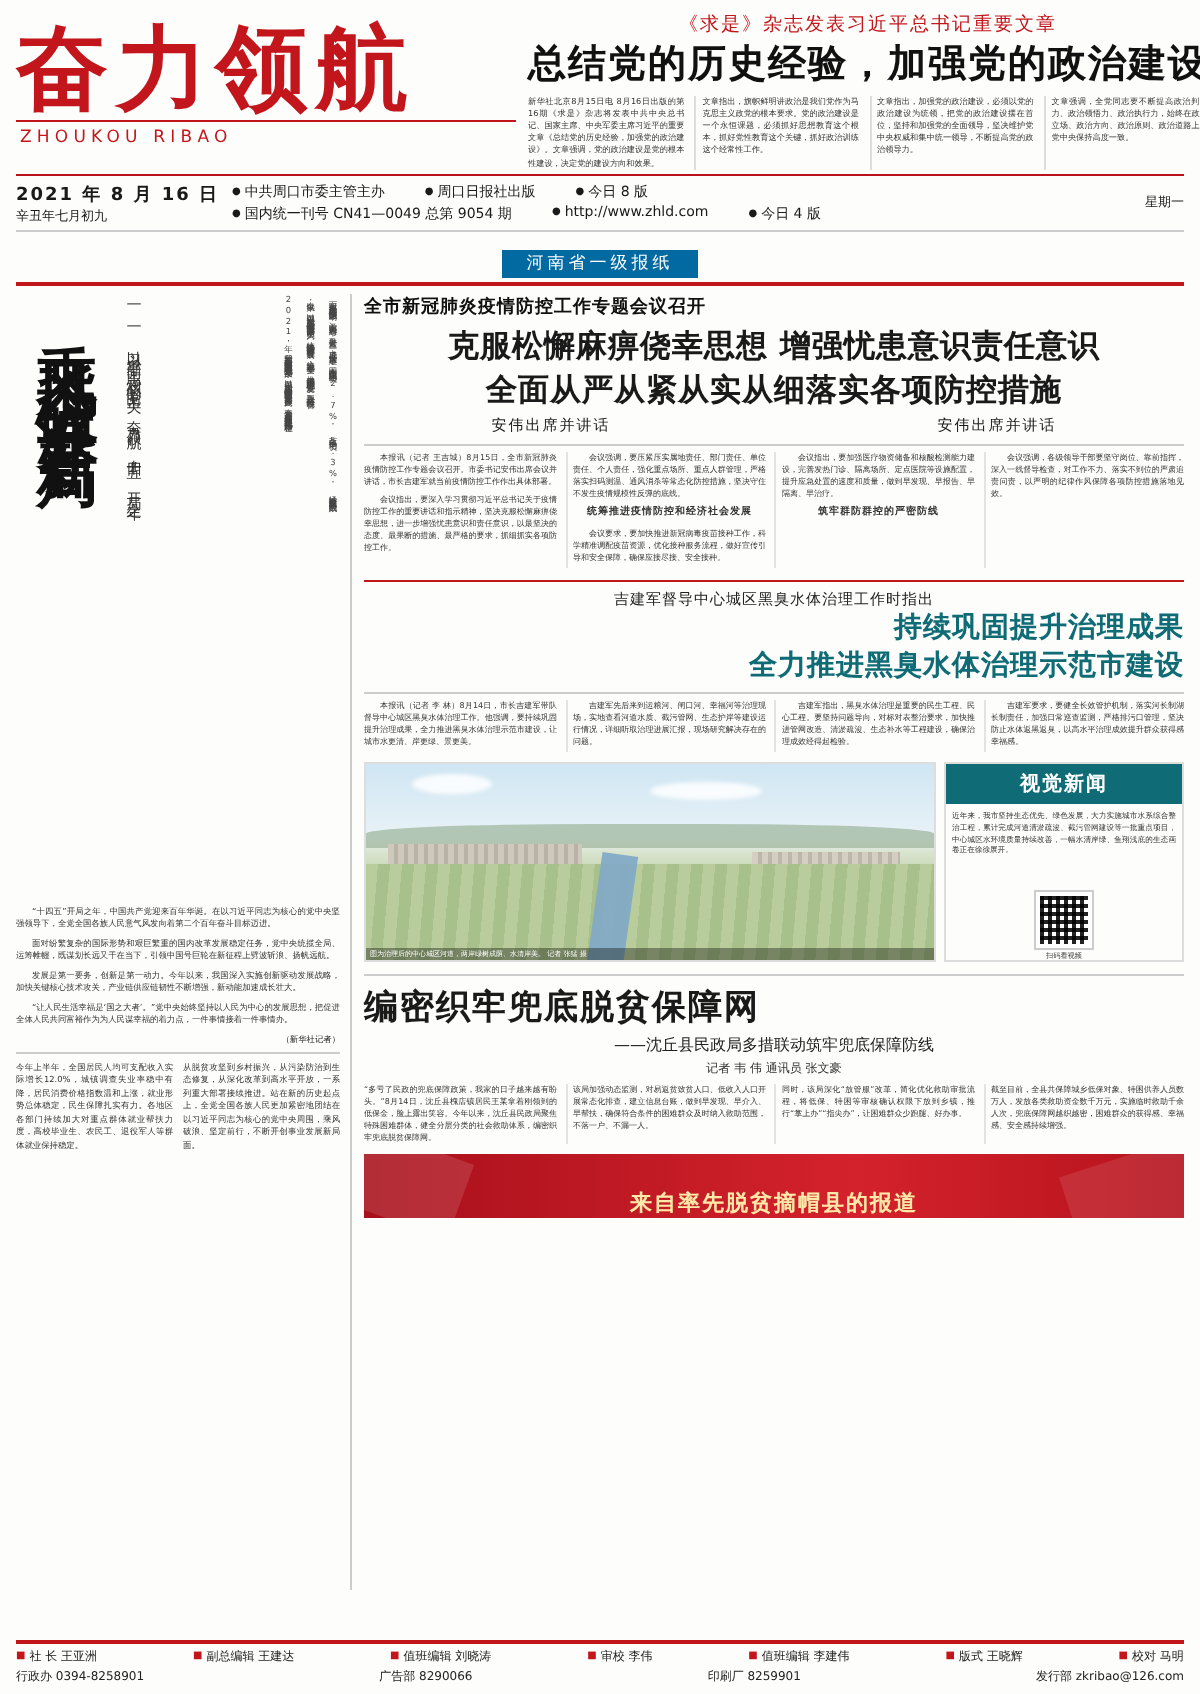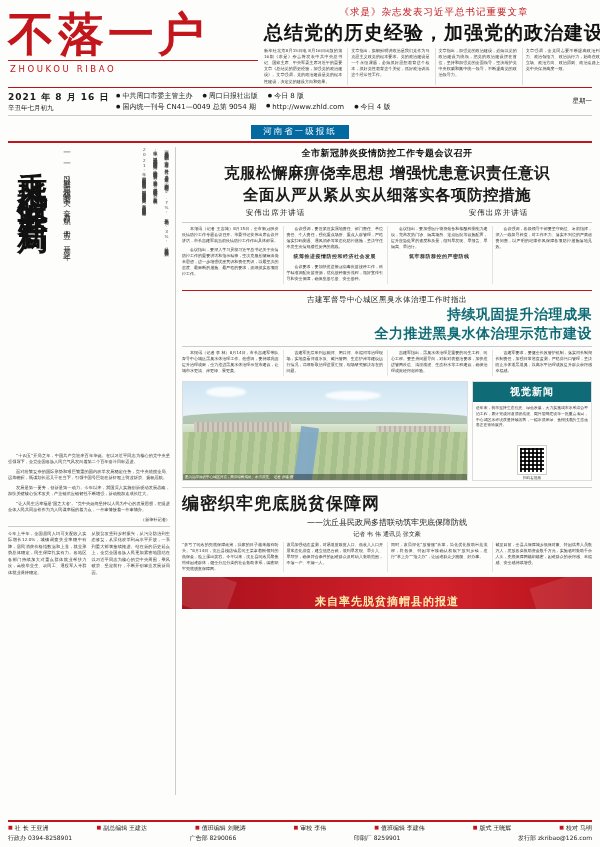--- a/index.html
+++ b/index.html
@@ -38,21 +38,21 @@
   }
   .lead-cols { display:flex; margin-top:4px; gap:5px; }
   .lead-col { font-size:4.1px; line-height:1.5; text-align:justify; color:#333; flex:1;
               border-left:1px solid #ddd; padding-left:3px; }
   .lead-col:first-child { border-left:none; padding-left:0; }
 
   
   .infobar { display:flex; align-items:center; font-size:7px; margin-top:3px; border-bottom:1px solid #ccc; padding-bottom:2px;}
   .date-line { font-weight:bold; font-size:9px; letter-spacing:1px; width:108px; }
   .info-grid { flex:1; display:flex; flex-direction:column; gap:1px; }
-  .info-row { display:flex; gap:10px; }
+  .info-row { display:flex; gap:20px; }
   .info-cell { white-space:nowrap; }
   .dot::before { content:"●"; font-size:5px; vertical-align:1.5px; margin-right:2px; }
   .prov-band { text-align:center; margin-top:3px; }
   .prov-band span { display:inline-block; background:#0369a1; color:#fff; font-size:8.5px; padding:1px 12px; letter-spacing:2px;}
   .redline { height:2px; background:#c3161c; margin-top:2px;}
 
   
   .body-wrap { display:flex; margin-top:4px; height:648px; }
 
   
@@ -75,21 +75,21 @@
   .left-text { margin-top:6px; font-size:4.2px; line-height:1.55; text-align:justify; color:#333;}
   .left-text p { margin:0 0 3px 0; text-indent:8px;}
   .left-sign { text-align:right; font-size:4.2px; margin-top:2px;}
   .left-divider { height:1px; background:#ccc; margin:4px 0;}
   .left-cols2 { display:flex; gap:5px; }
   .left-cols2 > div { flex:1; font-size:4.2px; line-height:1.55; text-align:justify; color:#333;}
 
   
   .right-col { flex:1; padding-left:6px; display:flex; flex-direction:column; }
 
-  .topic-label { text-align:center; font-size:9px; font-weight:bold; color:#111; letter-spacing:0.5px;}
+  .topic-label { font-size:9px; font-weight:bold; color:#111; letter-spacing:0.5px;}
   .head2 { font-family:"DejaVu Serif", serif; font-weight:bold; font-size:15.5px; text-align:center; line-height:1.25; margin-top:3px; letter-spacing:0.5px; white-space:nowrap;}
   .byline-row { display:flex; justify-content:space-around; font-size:7.5px; margin-top:4px; letter-spacing:1px;gap:36px;}
   .hr-thin { height:1px; background:#ccc; margin:4px 0 3px; }
 
   .news-cols { display:flex; gap:4px; }
   .news-col { flex:1; font-size:4px; line-height:1.5; text-align:justify; color:#333; border-left:1px solid #e3e3e3; padding-left:3px;}
   .news-col:first-child { border-left:none; padding-left:0;}
   .news-col p { margin:0 0 2.5px 0; text-indent:8px;}
   .subhead { font-weight:bold; font-size:5px; text-align:center; margin:3px 0; letter-spacing:0.5px;}
 
@@ -144,21 +144,21 @@
   .footer-row .f-item { white-space:nowrap; }
   .f-red::before { content:"■"; color:#c3161c; font-size:5px; margin-right:2px; vertical-align:1px;}
 </style>
 </head>
 <body>
 
 <div class="page">
 
   <div class="masthead">
     <div class="logo-block">
-      <div class="logo-title">不落一户</div>
+      <div class="logo-title">奋力领航</div>
       <div class="logo-rule"></div>
       <div class="logo-pinyin">ZHOUKOU RIBAO</div>
     </div>
     <div class="head-right">
       <div class="kicker">《求是》杂志发表习近平总书记重要文章</div>
       <div class="lead-head">总结党的历史经验，加强党的政治建设</div>
       <div class="lead-cols">
         <div class="lead-col">新华社北京8月15日电 8月16日出版的第16期《求是》杂志将发表中共中央总书记、国家主席、中央军委主席习近平的重要文章《总结党的历史经验，加强党的政治建设》。文章强调，党的政治建设是党的根本性建设，决定党的建设方向和效果。</div>
         <div class="lead-col">文章指出，旗帜鲜明讲政治是我们党作为马克思主义政党的根本要求。党的政治建设是一个永恒课题，必须抓好思想教育这个根本，抓好党性教育这个关键，抓好政治训练这个经常性工作。</div>
         <div class="lead-col">文章指出，加强党的政治建设，必须以党的政治建设为统领，把党的政治建设摆在首位，坚持和加强党的全面领导，坚决维护党中央权威和集中统一领导，不断提高党的政治领导力。</div>

